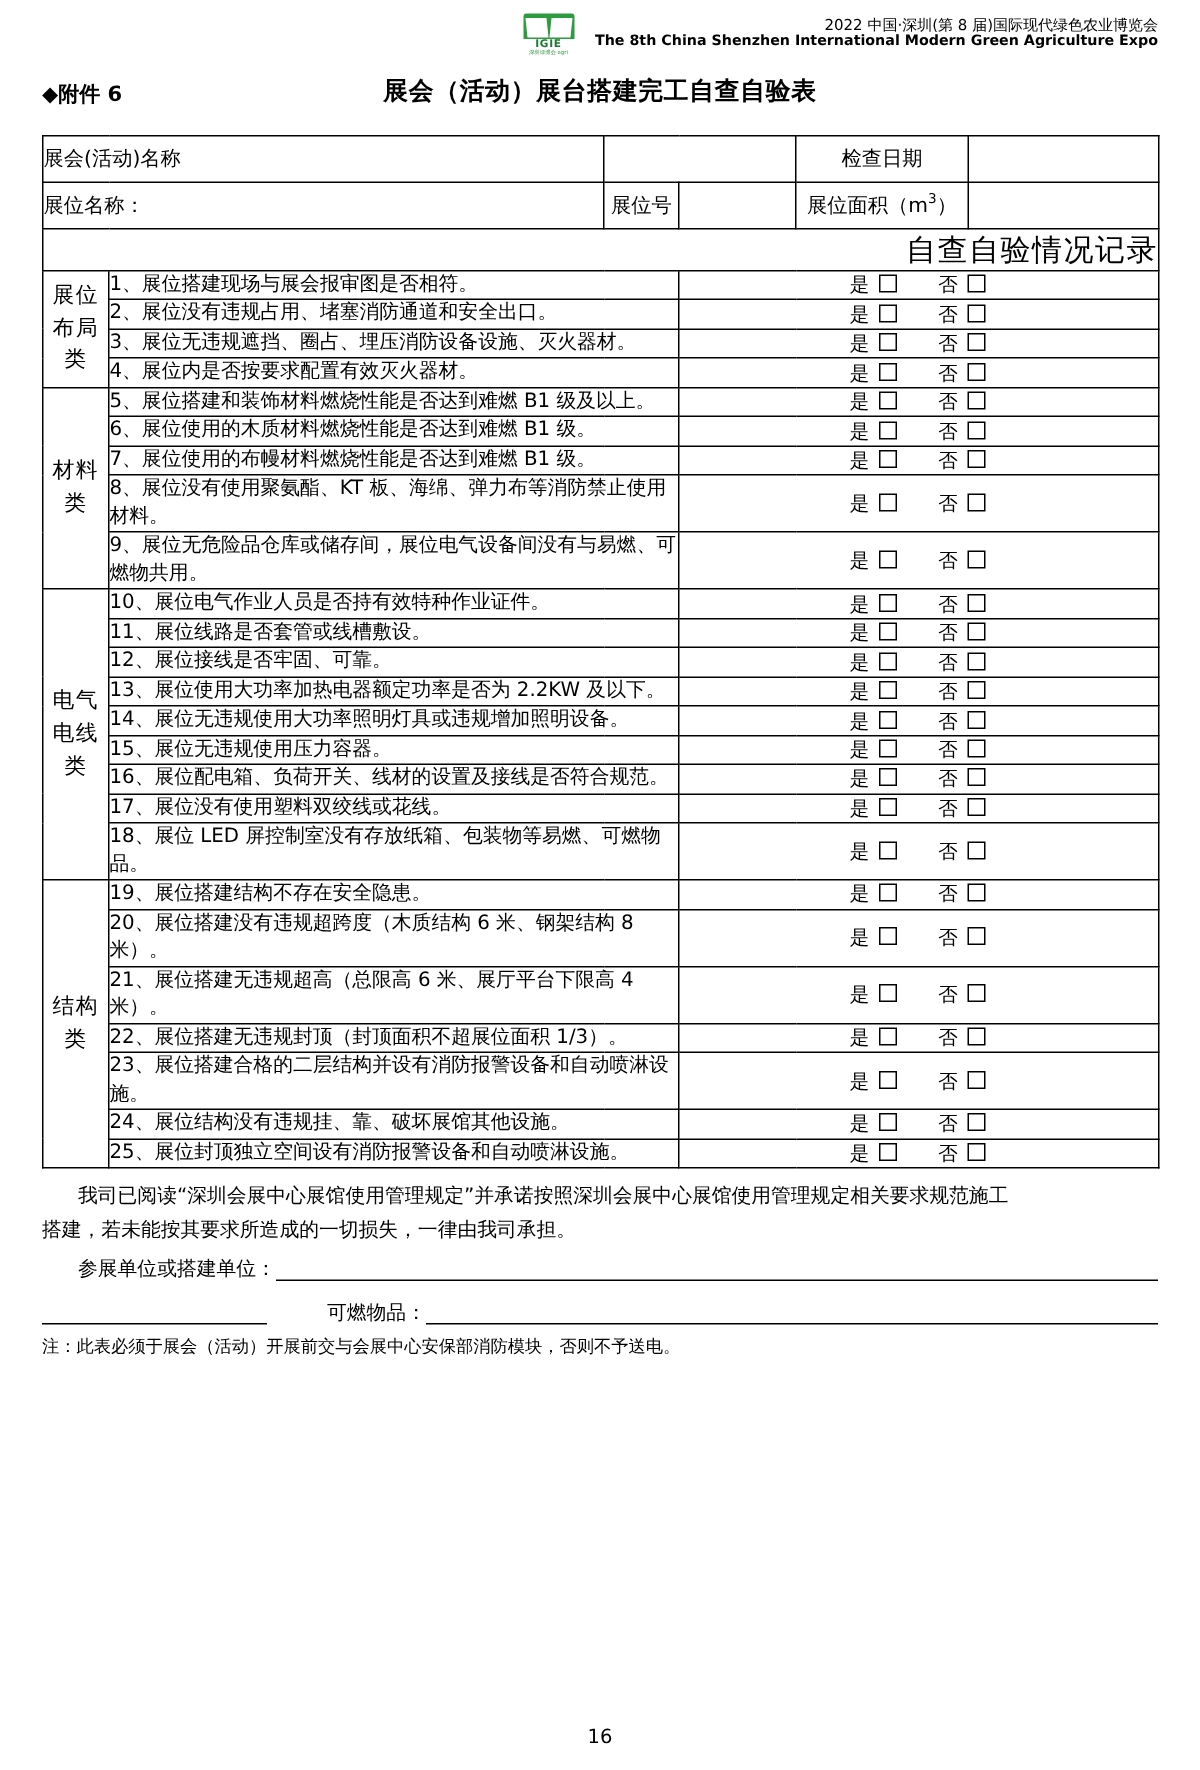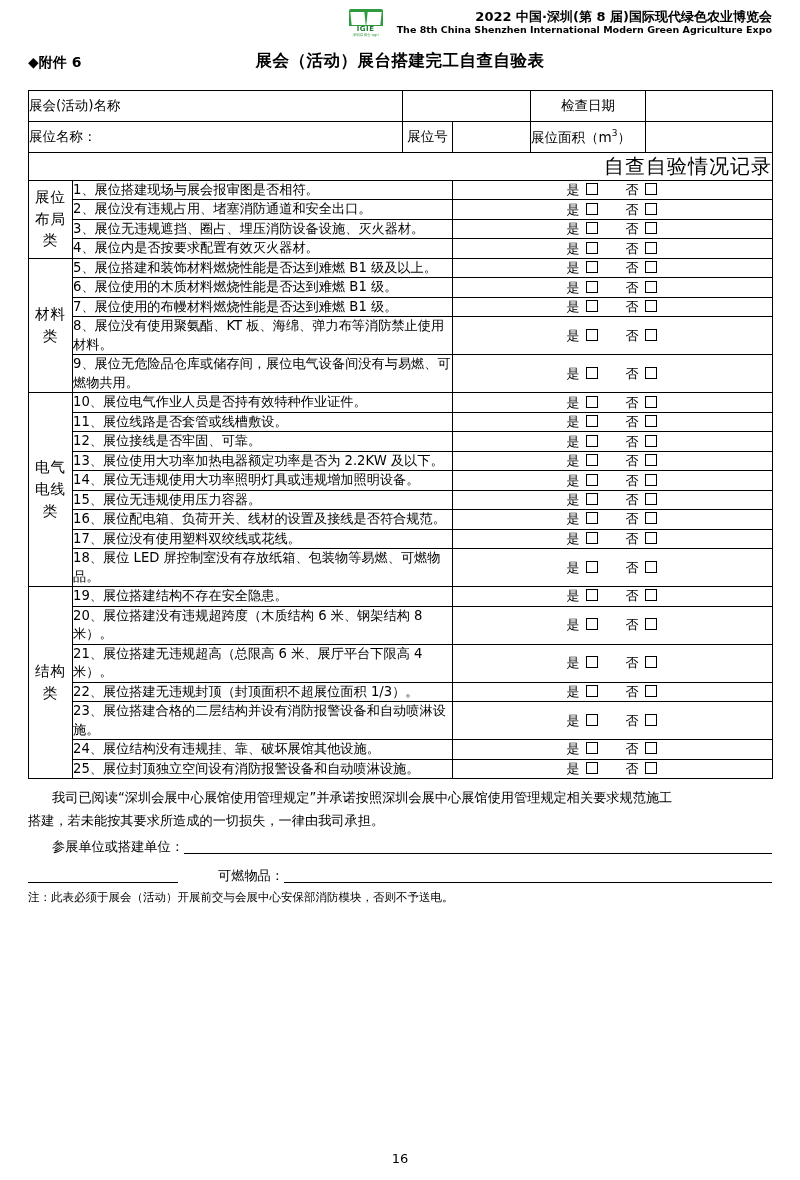--- a/index.html
+++ b/index.html
@@ -18,21 +18,21 @@
   .masthead { display:flex; align-items:center; justify-content:flex-end; gap:8px; height:34px; }
   .logo { width:46px; height:30px; display:flex; flex-direction:column; align-items:center; justify-content:center; }
   .logo-book { width:34px; height:17px; position:relative; }
   .logo-book .leafbg { position:absolute; left:0; top:0; width:34px; height:17px; background:#2f9b3f; border-radius:2px 2px 0 0; }
   .logo-book .pg { position:absolute; top:3px; width:14px; height:13px; background:#fff; }
   .logo-book .pg.l { left:2px; transform: skewX(6deg);}
   .logo-book .pg.r { right:2px; transform: skewX(-6deg);}
   .logo-text { font-size:7px; color:#1f7a31; font-weight:bold; letter-spacing:.5px; line-height:1;}
   .logo-sub { font-size:3.6px; color:#2f9b3f; line-height:1; margin-top:1px; }
   .head-titles { text-align:right; line-height:1.15; }
-  .head-cn { font-size:13px; font-weight:bold; }
+  .head-cn { font-size:10px; font-weight:normal; }
   .head-en { font-size:9.5px; font-weight:bold; }
 
   .titlerow { display:flex; align-items:flex-end; margin-top:2px; height:30px; position:relative; }
   .attach { font-size:14px; font-weight:bold; }
   .doc-title { position:absolute; left:0; right:0; text-align:center; font-size:16.5px; font-weight:bold; letter-spacing:.5px; }
 
   
   table.main { width:744px; margin:18px 0 0 0; border-collapse:collapse; table-layout:fixed; }
   table.main td { border:1px solid #000; padding:0; vertical-align:middle; }
   .lbl { font-size:13.5px; padding:6px 8px; }
@@ -99,21 +99,21 @@
         <td colspan="2" class="lbl">展会(活动)名称</td>
         <td colspan="2" class="h-blank"></td>
         <td class="lbl" style="text-align:center">检查日期</td>
         <td class="h-blank"></td>
       </tr>
 
       <tr class="rowh">
         <td colspan="2" class="lbl">展位名称：</td>
         <td class="lbl" style="text-align:center">展位号</td>
         <td class="h-blank"></td>
-        <td class="lbl" style="text-align:left">
+        <td class="lbl" style="text-align:center">
           <span>展位面积（m</span><sup>3</sup><span>）</span>
         </td>
         <td class="h-blank"></td>
       </tr>
 
       <tr>
         <td colspan="6" class="section-title">自查自验情况记录</td>
       </tr>
 
       <tr>

